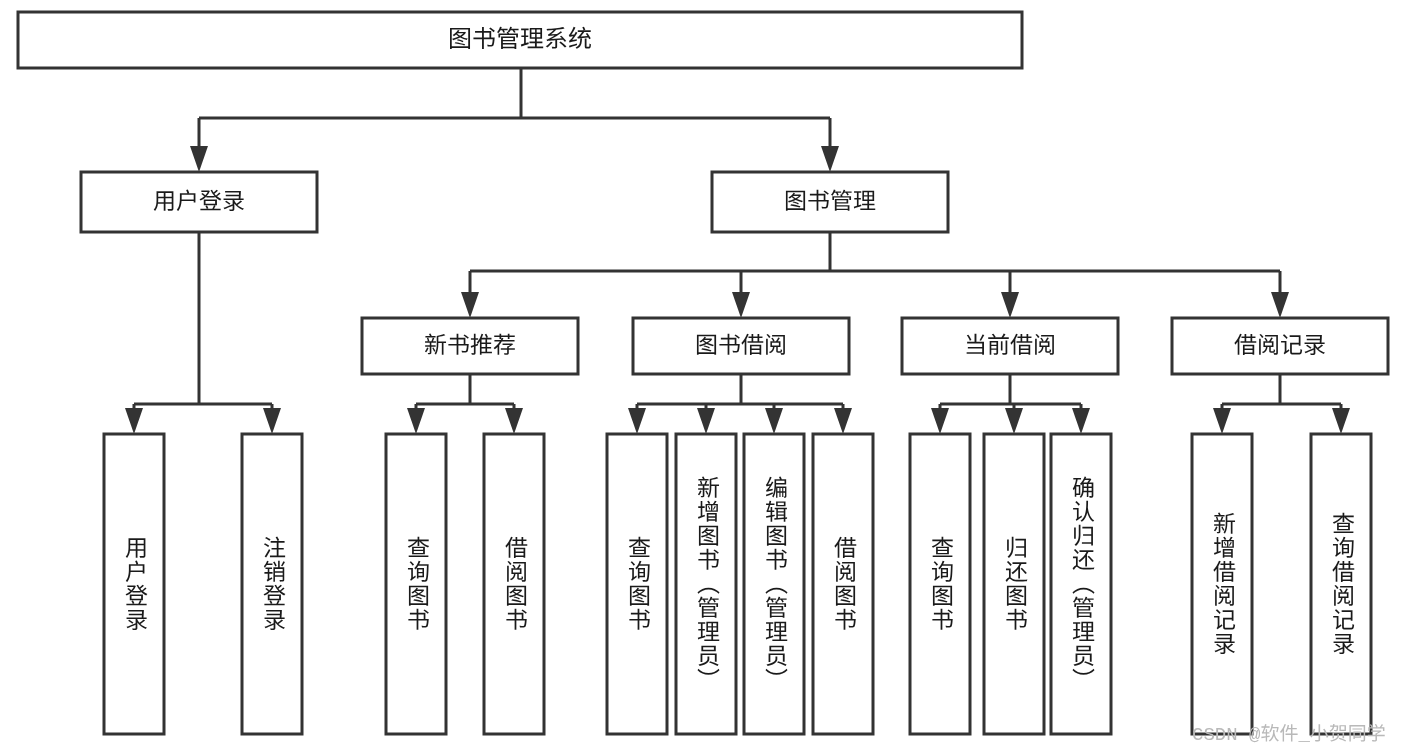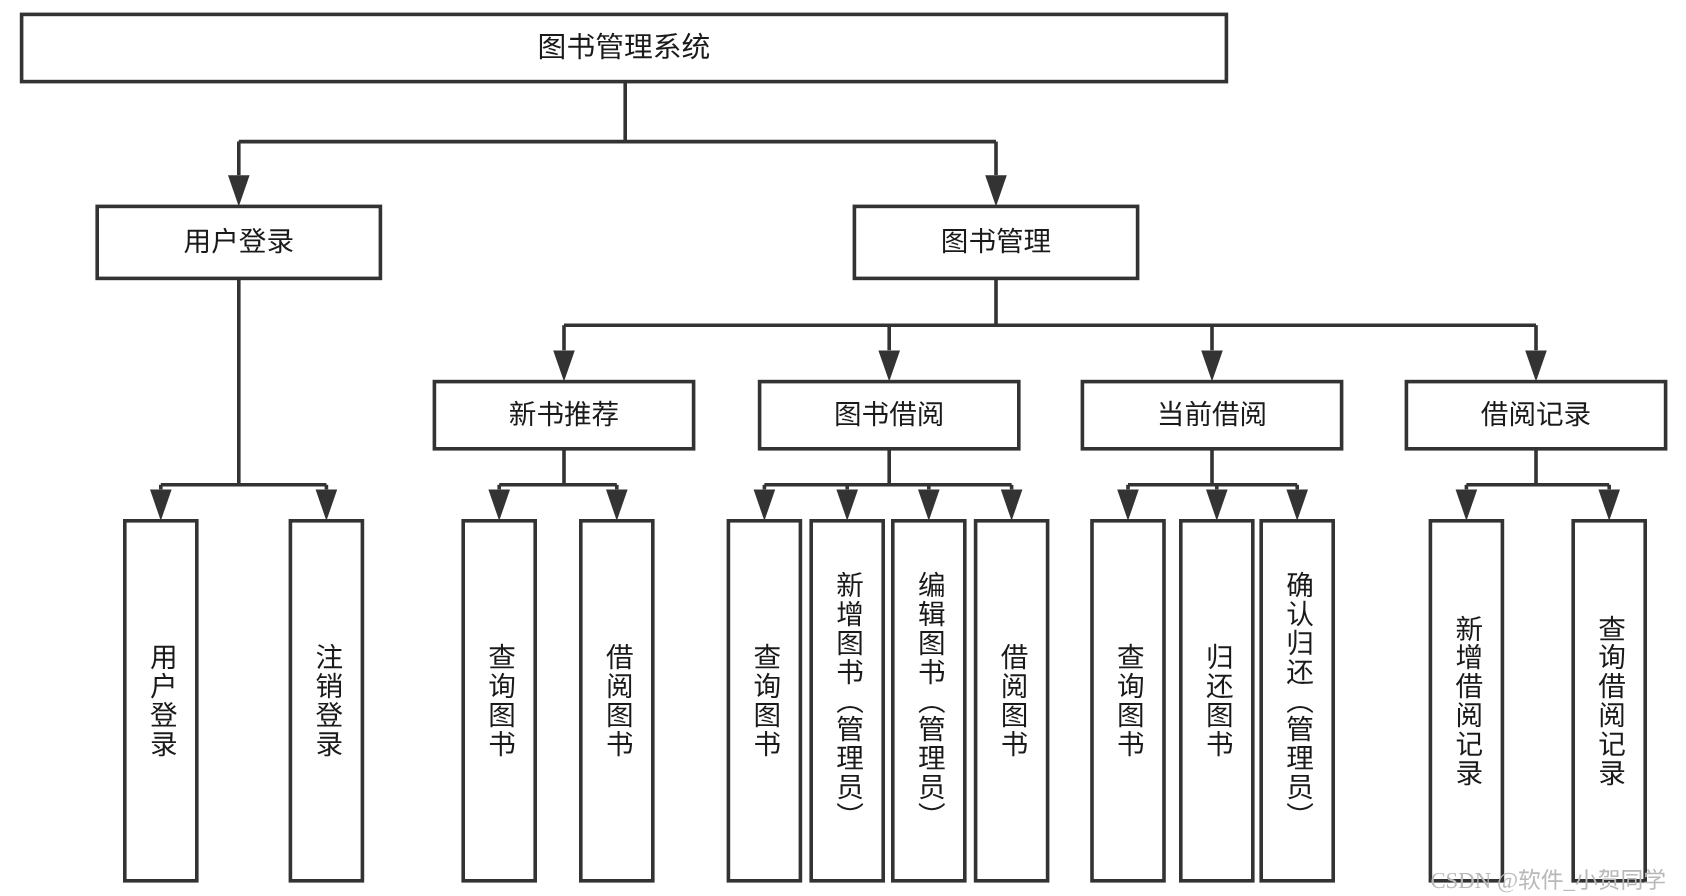--- a/index.html
+++ b/index.html
@@ -66,21 +66,21 @@
     font-family: "Liberation Sans", "DejaVu Sans", sans-serif;
     font-size: 23px;
     line-height: 1.08;
     color: #1a1a1a;
     letter-spacing: 1px;
     text-align: center;
     white-space: nowrap;
   }
   .watermark {
     position: absolute;
-    font-family: Liberation Serif, serif;
+    font-family: Liberation Mono, monospace;
     font-size: 19px;
     color: #b9b9b9;
     white-space: nowrap;
     user-select: none;
   }
 </style>
 </head>
 <body>
 
 <div id="diagram-root">

